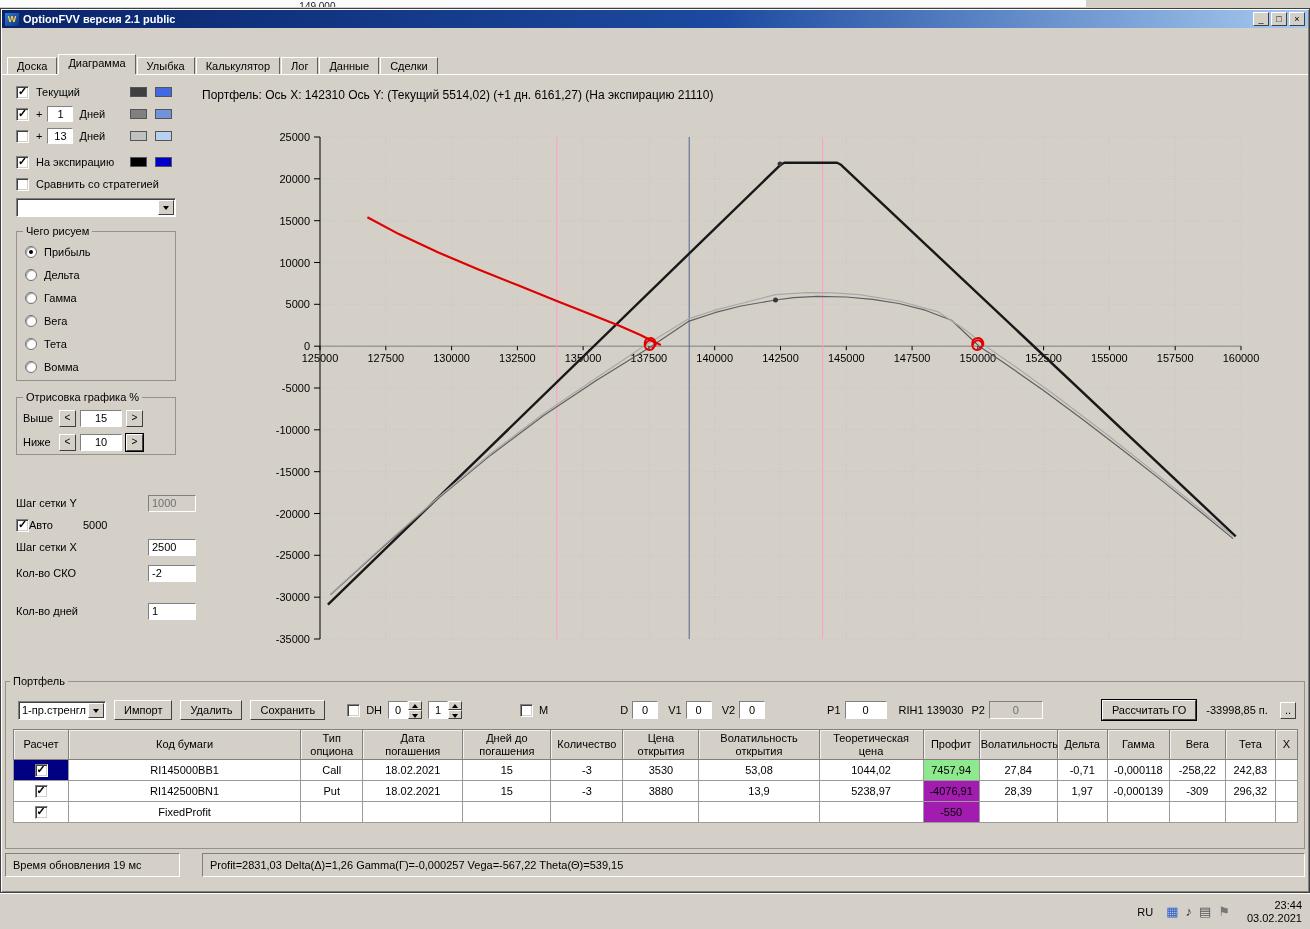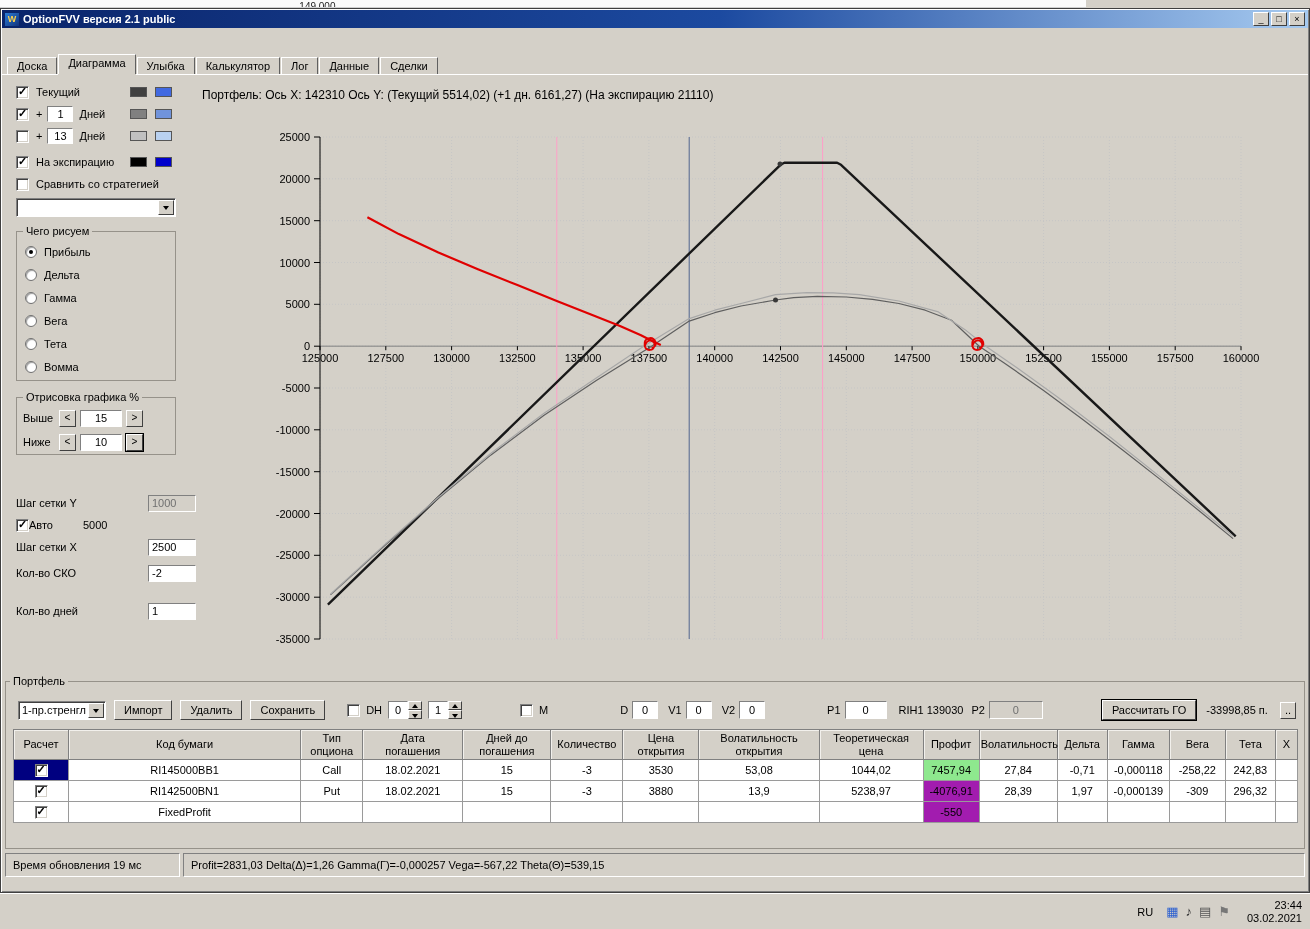--- a/index.html
+++ b/index.html
@@ -125,21 +125,21 @@
   .pf-table td.pos { background:#8ee88e; }
   .pf-table td.neg { background:#a21caf; }
   .pf-table td.cbcell { background:#fff; }
   .pf-table td.cbcell.sel { background:#000080; }
   .pf-table td.cbcell .cb { display:inline-block; vertical-align:middle; }
 
   
   .statusbar { position:absolute; left:4px; right:4px; top:844px; height:24px; display:flex; gap:3px; }
   .status-panel { border:1px solid; border-color:#808080 #fff #fff #808080; display:flex; align-items:center; padding:0 7px; }
   .status-left { width:175px; }
-  .status-right { flex:1; }
+  .status-right { flex:1;margin-left:19px; }
 
   
   .taskbar { position:absolute; top:893px; left:0; width:1310px; height:36px; background:#d4d0c8;
              border-top:1px solid #fff; display:flex; align-items:center; }
   .tray { margin-left:auto; display:flex; align-items:center; gap:9px; padding-right:8px; }
   .lang-ind { font-size:11px; margin-right:4px; }
   .tray-ic { font-size:13px; line-height:16px; }
   .ic-computer-icon { color:#2b5fd0; }
   .ic-volume-icon { color:#333; }
   .ic-document-icon { color:#555; }

